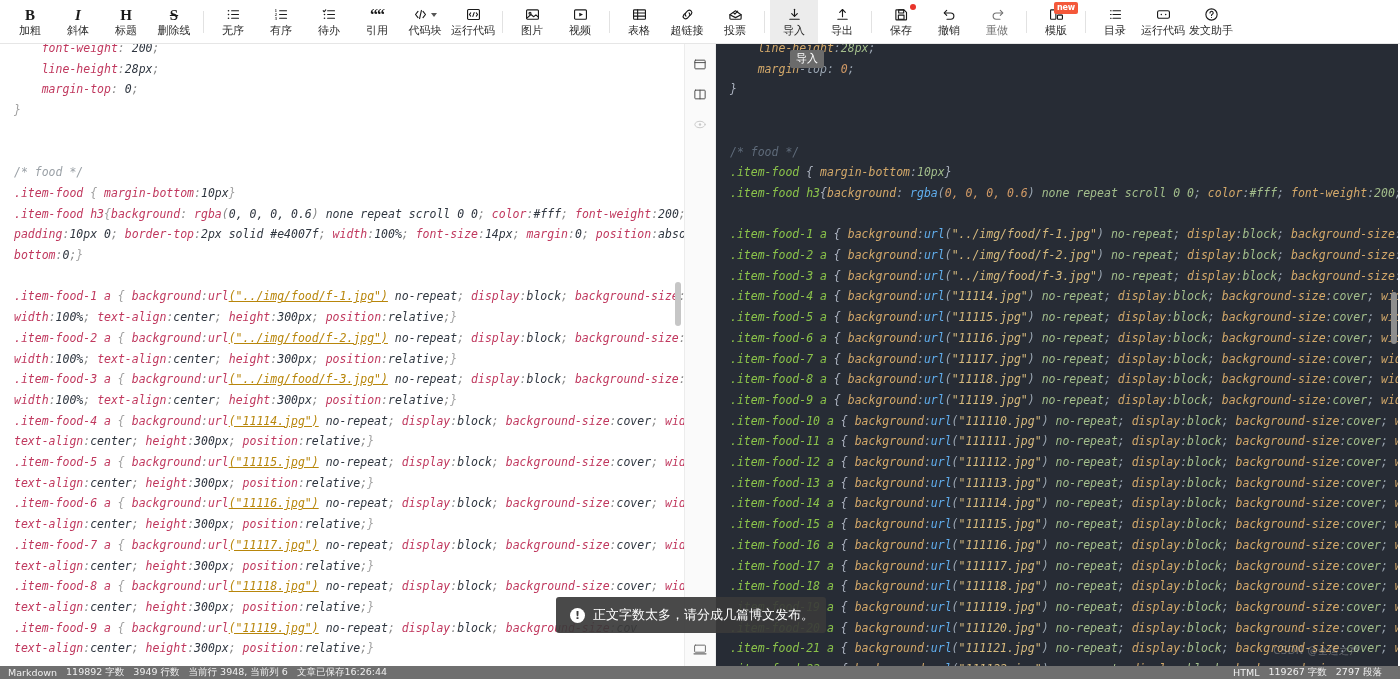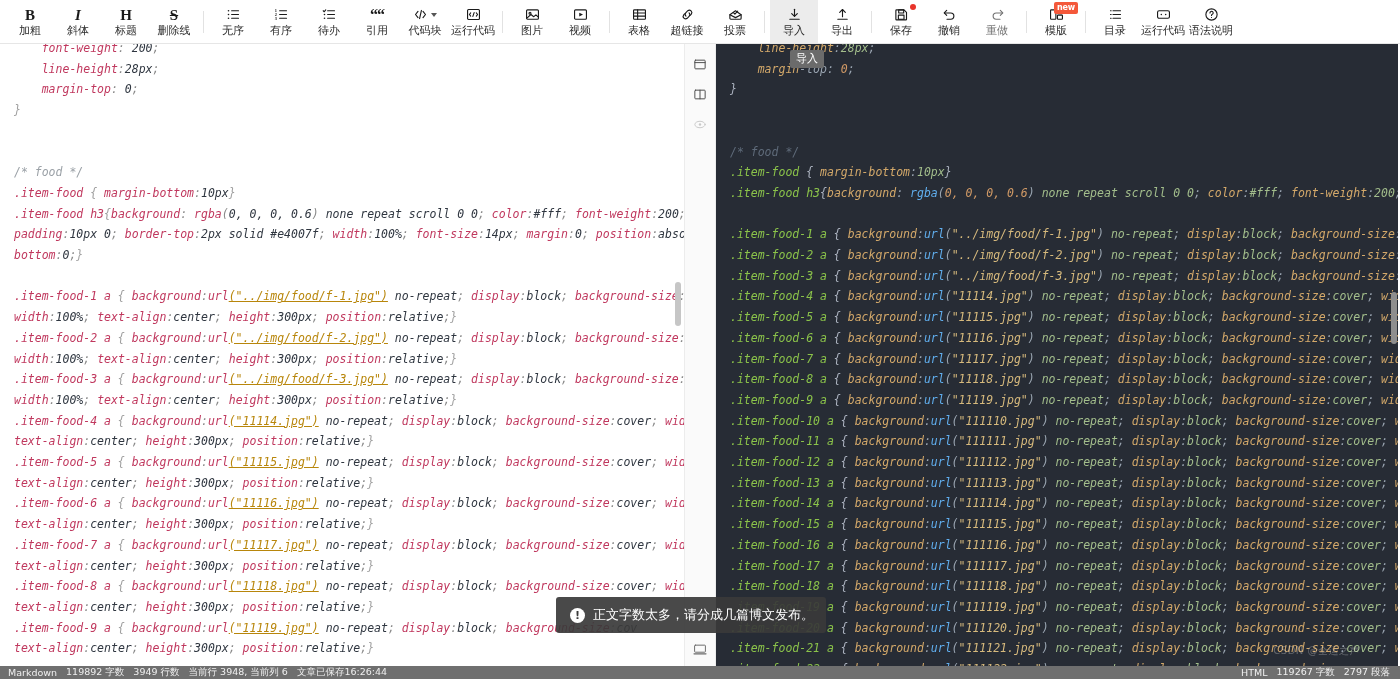--- a/index.html
+++ b/index.html
@@ -214,21 +214,21 @@
     z-index: 35;
     text-align: right;
   }
   .sb-left, .sb-right {
     display: flex; align-items: center; gap: 9px;
     font-size: 9.5px; color: #f0f0f0;
     font-family: "DejaVu Sans", sans-serif;
     white-space: nowrap;
   }
   .sb-left { padding-left: 8px; }
-  .sb-right { margin-left: auto; padding-right: 10px; }
+  .sb-right { margin-left: auto; padding-right: 18px; }
   .sb-spacer { flex: 1; }
   .watermark {
     position: absolute; right: 40px; bottom: 21px;
     font-size: 10px; color: rgba(255,255,255,0.28);
     font-family: "DejaVu Sans", sans-serif;
     letter-spacing: 0.5px;
     z-index: 36;
     pointer-events: none;
   }
 </style>
@@ -459,21 +459,21 @@
         <div class="lb">运行代码</div>
       </div>
       <div class="tb-item">
         <div class="gl">
           <svg width="15" height="15" viewBox="0 0 24 24" fill="none" stroke="currentColor" stroke-width="1.8" stroke-linecap="round" stroke-linejoin="round">
             <circle cx="12" cy="12" r="9"></circle>
             <path d="M9.5 9.5a2.6 2.6 0 1 1 3.3 2.5c-.7.25-.8.8-.8 1.4"></path>
             <circle cx="12" cy="16.8" r="0.9" fill="currentColor" stroke="none"></circle>
           </svg>
         </div>
-        <div class="lb">语法说明</div>
+        <div class="lb">发文助手</div>
       </div>
     </div>
 
   <div class="editor-wrap">
 
     <div class="pane-left">
       <div class="code code-l" id="code-left" style="top: -6px;"><div><span class="l-prop">    font-weight</span><span class="l-pun">: </span><span class="l-val">200</span><span class="l-pun">;</span></div><div><span class="l-prop">    line-height</span><span class="l-pun">:</span><span class="l-val">28px</span><span class="l-pun">;</span></div><div><span class="l-prop">    margin-top</span><span class="l-pun">: </span><span class="l-val">0</span><span class="l-pun">;</span></div><div><span class="l-brace">}</span></div><div>&nbsp;</div><div>&nbsp;</div><div><span class="l-com">/* food */</span></div><div><span class="l-sel">.item-food</span><span class="l-brace"> { </span><span class="l-prop">margin-bottom</span><span class="l-pun">:</span><span class="l-val">10px</span><span class="l-brace">}</span></div><div><span class="l-sel">.item-food h3</span><span class="l-brace">{</span><span class="l-prop">background</span><span class="l-pun">: </span><span class="l-fn">rgba</span><span class="l-pun">(</span><span class="l-val">0, 0, 0, 0.6</span><span class="l-pun">) </span><span class="l-val">none repeat scroll 0 0</span><span class="l-pun">; </span><span class="l-prop">color</span><span class="l-pun">:</span><span class="l-val">#fff</span><span class="l-pun">; </span><span class="l-prop">font-weight</span><span class="l-pun">:</span><span class="l-val">200</span><span class="l-pun">;</span></div><div><span class="l-prop">padding</span><span class="l-pun">:</span><span class="l-val">10px 0</span><span class="l-pun">; </span><span class="l-prop">border-top</span><span class="l-pun">:</span><span class="l-val">2px solid #e4007f</span><span class="l-pun">; </span><span class="l-prop">width</span><span class="l-pun">:</span><span class="l-val">100%</span><span class="l-pun">; </span><span class="l-prop">font-size</span><span class="l-pun">:</span><span class="l-val">14px</span><span class="l-pun">; </span><span class="l-prop">margin</span><span class="l-pun">:</span><span class="l-val">0</span><span class="l-pun">; </span><span class="l-prop">position</span><span class="l-pun">:</span><span class="l-val">absolute</span></div><div><span class="l-prop">bottom</span><span class="l-pun">:</span><span class="l-val">0</span><span class="l-pun">;</span><span class="l-brace">}</span></div><div>&nbsp;</div><div><span class="l-sel">.item-food-1 a</span><span class="l-brace"> { </span><span class="l-prop">background</span><span class="l-pun">:</span><span class="l-fn">url</span><span class="l-link">("../img/food/f-1.jpg")</span><span class="l-val"> no-repeat</span><span class="l-pun">; </span><span class="l-prop">display</span><span class="l-pun">:</span><span class="l-val">block</span><span class="l-pun">; </span><span class="l-prop">background-size</span><span class="l-pun">:</span></div><div><span class="l-prop">width</span><span class="l-pun">:</span><span class="l-val">100%</span><span class="l-pun">; </span><span class="l-prop">text-align</span><span class="l-pun">:</span><span class="l-val">center</span><span class="l-pun">; </span><span class="l-prop">height</span><span class="l-pun">:</span><span class="l-val">300px</span><span class="l-pun">; </span><span class="l-prop">position</span><span class="l-pun">:</span><span class="l-val">relative</span><span class="l-pun">;</span><span class="l-brace">}</span></div><div><span class="l-sel">.item-food-2 a</span><span class="l-brace"> { </span><span class="l-prop">background</span><span class="l-pun">:</span><span class="l-fn">url</span><span class="l-link">("../img/food/f-2.jpg")</span><span class="l-val"> no-repeat</span><span class="l-pun">; </span><span class="l-prop">display</span><span class="l-pun">:</span><span class="l-val">block</span><span class="l-pun">; </span><span class="l-prop">background-size</span><span class="l-pun">:</span></div><div><span class="l-prop">width</span><span class="l-pun">:</span><span class="l-val">100%</span><span class="l-pun">; </span><span class="l-prop">text-align</span><span class="l-pun">:</span><span class="l-val">center</span><span class="l-pun">; </span><span class="l-prop">height</span><span class="l-pun">:</span><span class="l-val">300px</span><span class="l-pun">; </span><span class="l-prop">position</span><span class="l-pun">:</span><span class="l-val">relative</span><span class="l-pun">;</span><span class="l-brace">}</span></div><div><span class="l-sel">.item-food-3 a</span><span class="l-brace"> { </span><span class="l-prop">background</span><span class="l-pun">:</span><span class="l-fn">url</span><span class="l-link">("../img/food/f-3.jpg")</span><span class="l-val"> no-repeat</span><span class="l-pun">; </span><span class="l-prop">display</span><span class="l-pun">:</span><span class="l-val">block</span><span class="l-pun">; </span><span class="l-prop">background-size</span><span class="l-pun">:</span></div><div><span class="l-prop">width</span><span class="l-pun">:</span><span class="l-val">100%</span><span class="l-pun">; </span><span class="l-prop">text-align</span><span class="l-pun">:</span><span class="l-val">center</span><span class="l-pun">; </span><span class="l-prop">height</span><span class="l-pun">:</span><span class="l-val">300px</span><span class="l-pun">; </span><span class="l-prop">position</span><span class="l-pun">:</span><span class="l-val">relative</span><span class="l-pun">;</span><span class="l-brace">}</span></div><div><span class="l-sel">.item-food-4 a</span><span class="l-brace"> { </span><span class="l-prop">background</span><span class="l-pun">:</span><span class="l-fn">url</span><span class="l-link">("11114.jpg")</span><span class="l-val"> no-repeat</span><span class="l-pun">; </span><span class="l-prop">display</span><span class="l-pun">:</span><span class="l-val">block</span><span class="l-pun">; </span><span class="l-prop">background-size</span><span class="l-pun">:</span><span class="l-val">cover</span><span class="l-pun">; </span><span class="l-prop">width</span></div><div><span class="l-prop">text-align</span><span class="l-pun">:</span><span class="l-val">center</span><span class="l-pun">; </span><span class="l-prop">height</span><span class="l-pun">:</span><span class="l-val">300px</span><span class="l-pun">; </span><span class="l-prop">position</span><span class="l-pun">:</span><span class="l-val">relative</span><span class="l-pun">;</span><span class="l-brace">}</span></div><div><span class="l-sel">.item-food-5 a</span><span class="l-brace"> { </span><span class="l-prop">background</span><span class="l-pun">:</span><span class="l-fn">url</span><span class="l-link">("11115.jpg")</span><span class="l-val"> no-repeat</span><span class="l-pun">; </span><span class="l-prop">display</span><span class="l-pun">:</span><span class="l-val">block</span><span class="l-pun">; </span><span class="l-prop">background-size</span><span class="l-pun">:</span><span class="l-val">cover</span><span class="l-pun">; </span><span class="l-prop">width</span></div><div><span class="l-prop">text-align</span><span class="l-pun">:</span><span class="l-val">center</span><span class="l-pun">; </span><span class="l-prop">height</span><span class="l-pun">:</span><span class="l-val">300px</span><span class="l-pun">; </span><span class="l-prop">position</span><span class="l-pun">:</span><span class="l-val">relative</span><span class="l-pun">;</span><span class="l-brace">}</span></div><div><span class="l-sel">.item-food-6 a</span><span class="l-brace"> { </span><span class="l-prop">background</span><span class="l-pun">:</span><span class="l-fn">url</span><span class="l-link">("11116.jpg")</span><span class="l-val"> no-repeat</span><span class="l-pun">; </span><span class="l-prop">display</span><span class="l-pun">:</span><span class="l-val">block</span><span class="l-pun">; </span><span class="l-prop">background-size</span><span class="l-pun">:</span><span class="l-val">cover</span><span class="l-pun">; </span><span class="l-prop">width</span></div><div><span class="l-prop">text-align</span><span class="l-pun">:</span><span class="l-val">center</span><span class="l-pun">; </span><span class="l-prop">height</span><span class="l-pun">:</span><span class="l-val">300px</span><span class="l-pun">; </span><span class="l-prop">position</span><span class="l-pun">:</span><span class="l-val">relative</span><span class="l-pun">;</span><span class="l-brace">}</span></div><div><span class="l-sel">.item-food-7 a</span><span class="l-brace"> { </span><span class="l-prop">background</span><span class="l-pun">:</span><span class="l-fn">url</span><span class="l-link">("11117.jpg")</span><span class="l-val"> no-repeat</span><span class="l-pun">; </span><span class="l-prop">display</span><span class="l-pun">:</span><span class="l-val">block</span><span class="l-pun">; </span><span class="l-prop">background-size</span><span class="l-pun">:</span><span class="l-val">cover</span><span class="l-pun">; </span><span class="l-prop">width</span></div><div><span class="l-prop">text-align</span><span class="l-pun">:</span><span class="l-val">center</span><span class="l-pun">; </span><span class="l-prop">height</span><span class="l-pun">:</span><span class="l-val">300px</span><span class="l-pun">; </span><span class="l-prop">position</span><span class="l-pun">:</span><span class="l-val">relative</span><span class="l-pun">;</span><span class="l-brace">}</span></div><div><span class="l-sel">.item-food-8 a</span><span class="l-brace"> { </span><span class="l-prop">background</span><span class="l-pun">:</span><span class="l-fn">url</span><span class="l-link">("11118.jpg")</span><span class="l-val"> no-repeat</span><span class="l-pun">; </span><span class="l-prop">display</span><span class="l-pun">:</span><span class="l-val">block</span><span class="l-pun">; </span><span class="l-prop">background-size</span><span class="l-pun">:</span><span class="l-val">cover</span><span class="l-pun">; </span><span class="l-prop">width</span></div><div><span class="l-prop">text-align</span><span class="l-pun">:</span><span class="l-val">center</span><span class="l-pun">; </span><span class="l-prop">height</span><span class="l-pun">:</span><span class="l-val">300px</span><span class="l-pun">; </span><span class="l-prop">position</span><span class="l-pun">:</span><span class="l-val">relative</span><span class="l-pun">;</span><span class="l-brace">}</span></div><div><span class="l-sel">.item-food-9 a</span><span class="l-brace"> { </span><span class="l-prop">background</span><span class="l-pun">:</span><span class="l-fn">url</span><span class="l-link">("11119.jpg")</span><span class="l-val"> no-repeat</span><span class="l-pun">; </span><span class="l-prop">display</span><span class="l-pun">:</span><span class="l-val">block</span><span class="l-pun">; </span><span class="l-prop">background-size</span><span class="l-pun">:</span><span class="l-val">cov</span></div><div><span class="l-prop">text-align</span><span class="l-pun">:</span><span class="l-val">center</span><span class="l-pun">; </span><span class="l-prop">height</span><span class="l-pun">:</span><span class="l-val">300px</span><span class="l-pun">; </span><span class="l-prop">position</span><span class="l-pun">:</span><span class="l-val">relative</span><span class="l-pun">;</span><span class="l-brace">}</span></div></div>
       <div class="sb-track-l">
         <div class="sb-thumb-l"></div>
       </div>

